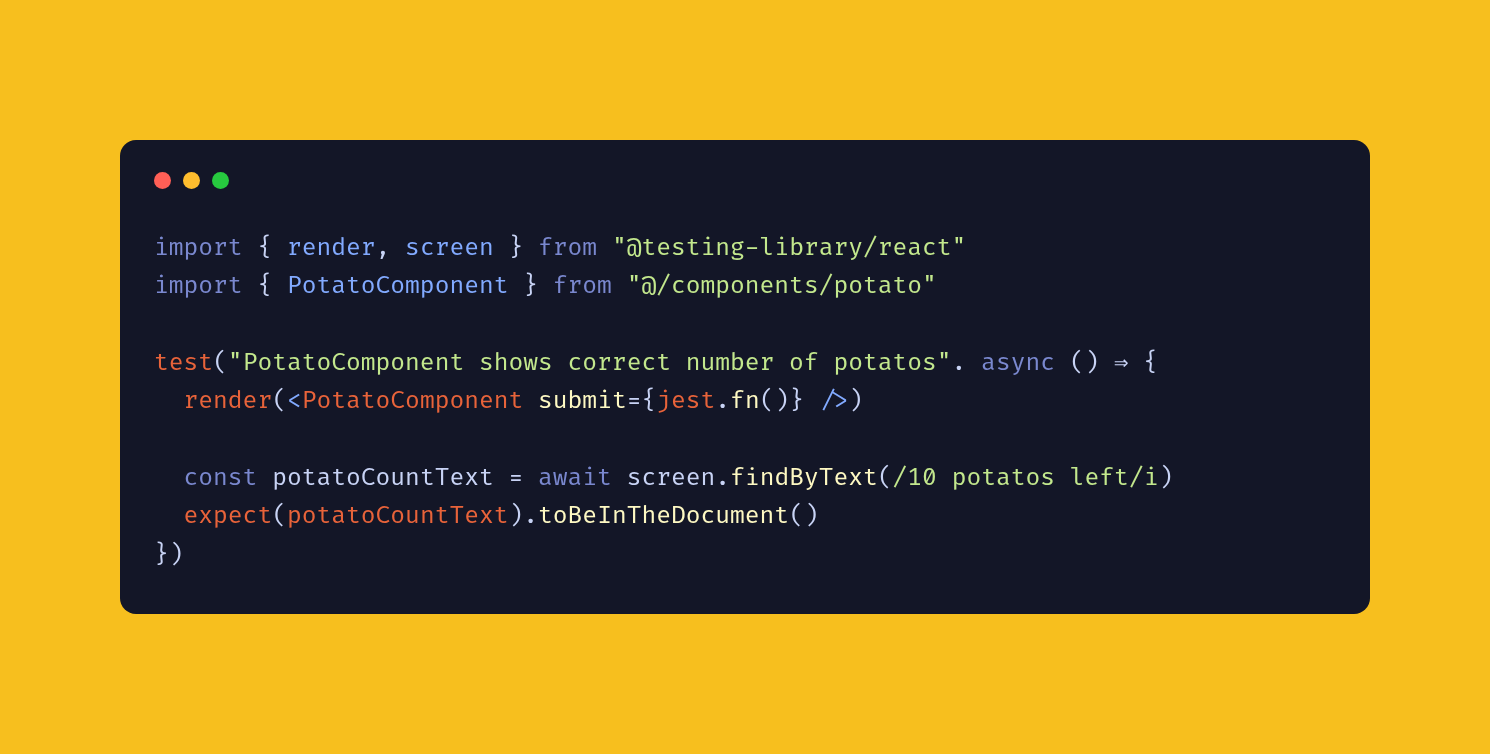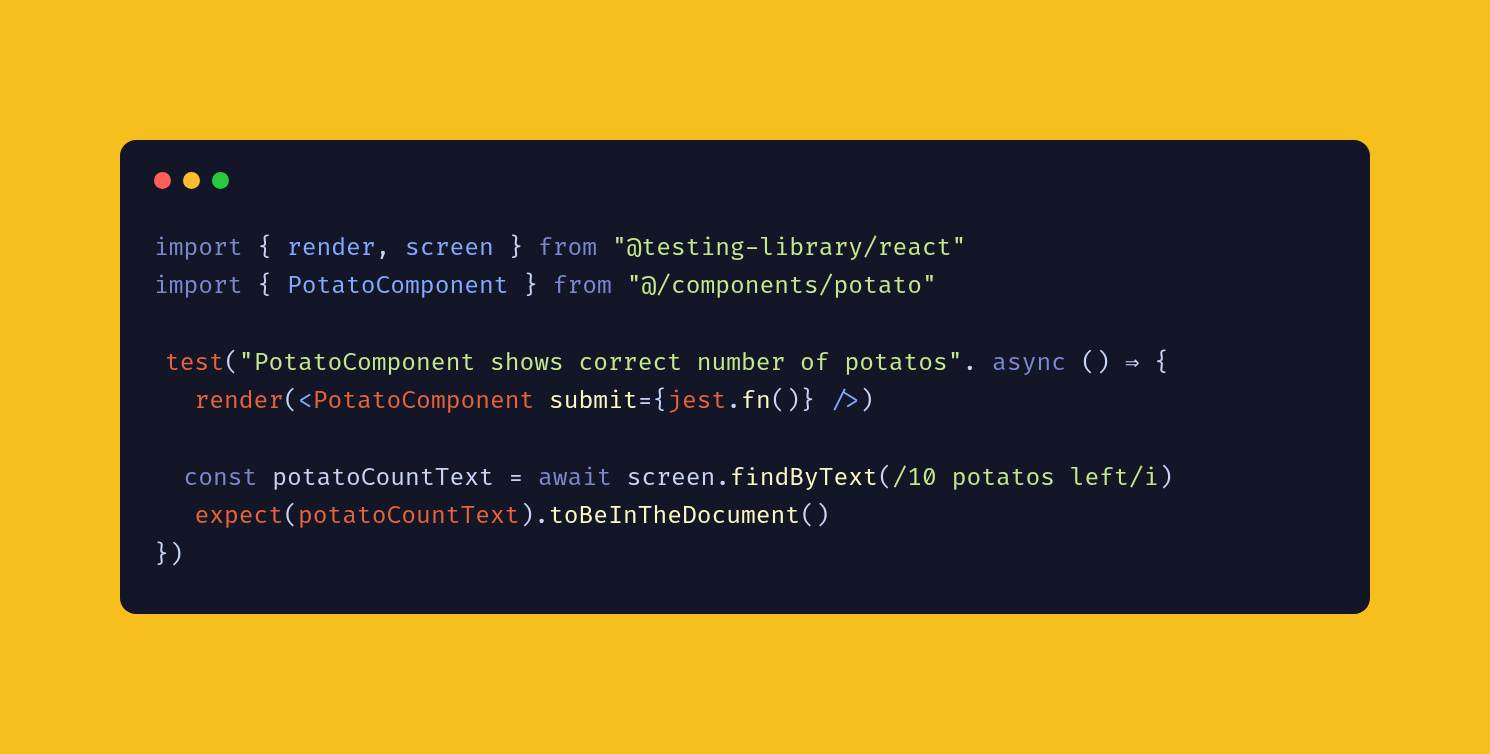--- a/index.html
+++ b/index.html
@@ -67,21 +67,20 @@
     .tok-blue {
       color: #82aaff;
     }
     
     .tok-string {
       color: #c3e88d;
     }
     
     .tok-function {
       color: #e8633a;
-      margin-left: 11px;
     }
     
     .tok-component {
       color: #e8633a;
     }
     
     .tok-method {
       color: #fef9c3;
     }
     

